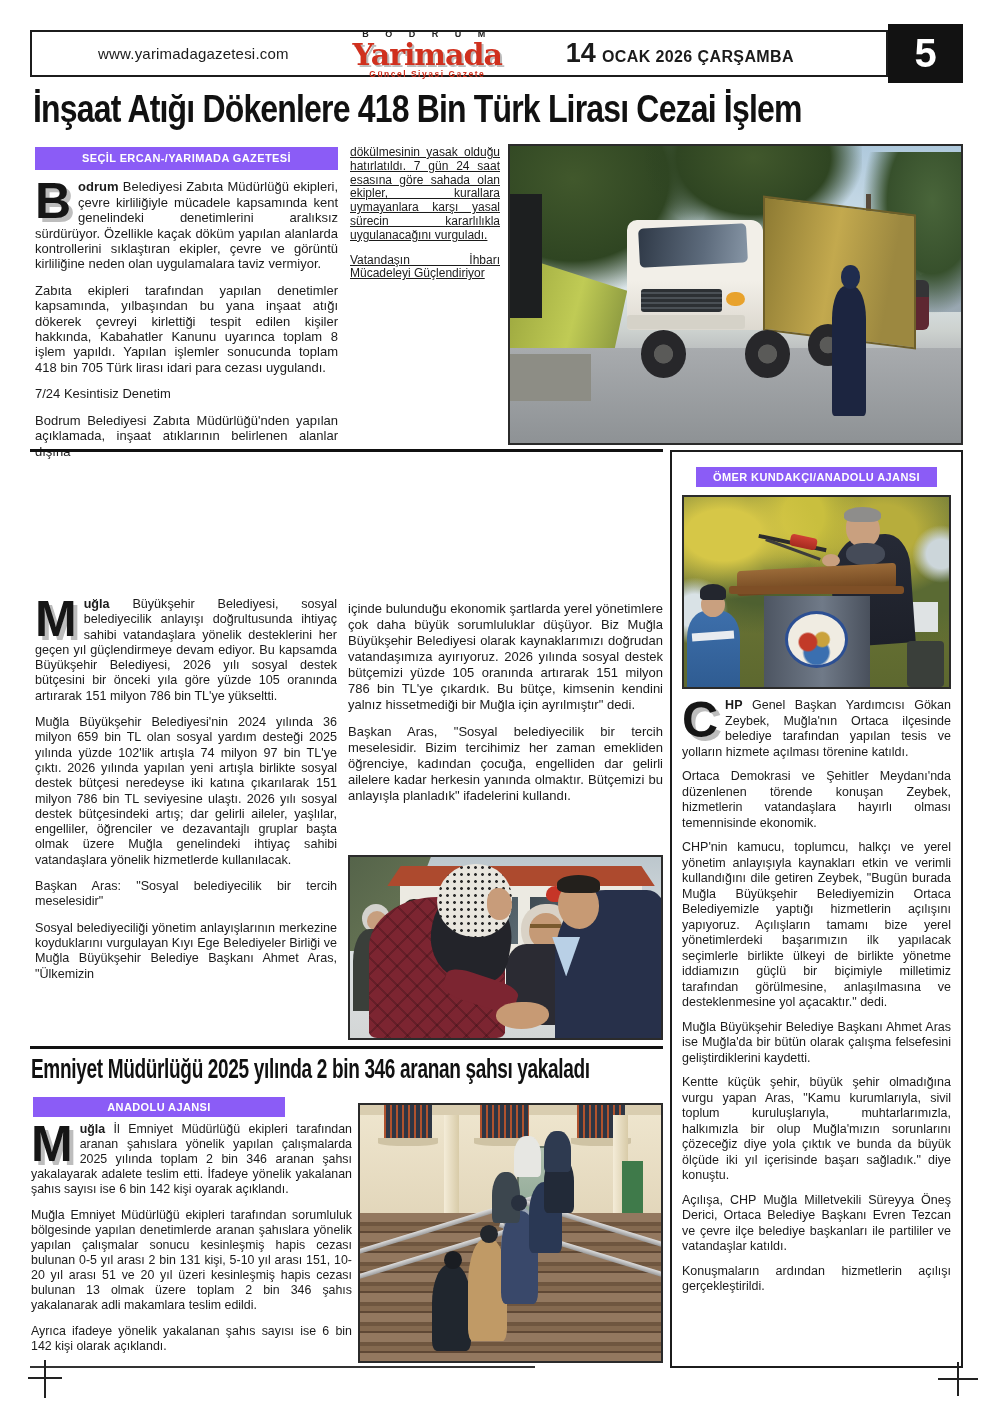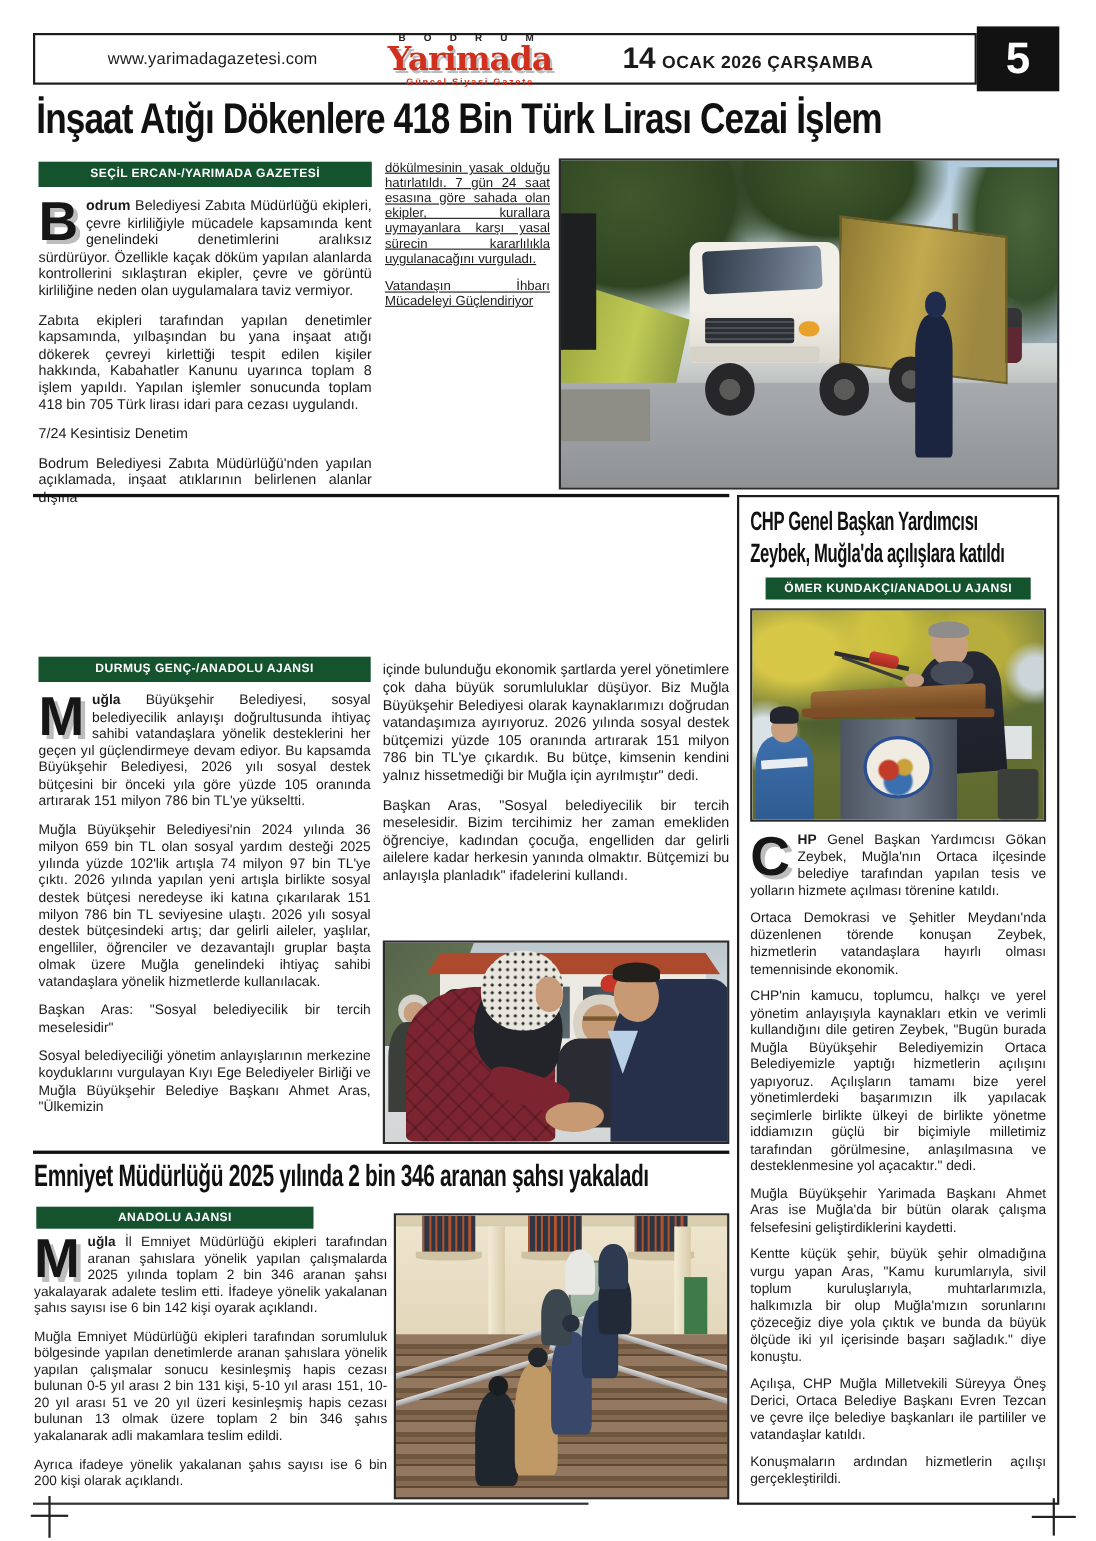--- a/index.html
+++ b/index.html
@@ -23,21 +23,21 @@
   
   .cond{display:inline-block;transform-origin:0 50%;white-space:nowrap;font-weight:700;color:#111;}
   .main-hl{left:33px;top:84px;width:933px;height:52px;overflow:visible;}
   .main-hl .cond{font-size:39px;letter-spacing:-1px;transform:scaleX(.82);line-height:50px;}
   .a2-hl{left:33px;top:456px;width:632px;}
   .a2-hl .cond{transform:scaleX(.80);transform-origin:0 0;}
   .a2-hl .l{font-size:50px;letter-spacing:-1.5px;line-height:60px;white-space:nowrap;}
   .a3-hl{left:31px;top:1052px;width:632px;}
   .a3-hl .cond{font-size:28px;letter-spacing:-.5px;transform:scaleX(.68);transform-origin:0 0;line-height:34px;}
   
-  .byline-bar{background:#14532d;color:#fff;font-size:11px;font-weight:700;text-align:center;
+  .byline-bar{background:#8b5cf6;color:#fff;font-size:11px;font-weight:700;text-align:center;
               padding:4px 2px;letter-spacing:.4px;margin-bottom:9px;}
   .col p{margin:0 0 11px;text-align:justify;}
   .c-a1a{left:35px;top:147px;width:303px;font-size:13px;line-height:15.4px;}
   .c-a1b{left:350px;top:146px;width:150px;font-size:12px;line-height:13.8px;text-decoration:underline;}
   .c-a2a{left:35px;top:597px;width:302px;font-size:12.6px;line-height:15.3px;}
   .c-a2b{left:348px;top:601px;width:315px;font-size:13px;line-height:16px;}
   .c-a3{left:31px;top:1122px;width:321px;font-size:12.4px;line-height:15px;}
   .dropcap{float:left;font-size:50px;line-height:40px;font-weight:700;margin:2px 7px 0 0;
            text-shadow:4px 4px 0 #bdbdbd;color:#161616;}
   
@@ -113,21 +113,20 @@
     <div style="left:52%;top:62%;width:10%;height:16%;background:radial-gradient(circle,#5a5a58 0 28%,#27272a 30% 100%);border-radius:50%;"></div>
     <div style="left:66%;top:60%;width:9%;height:14%;background:radial-gradient(circle,#5a5a58 0 28%,#27272a 30% 100%);border-radius:50%;"></div>
     <div style="left:71.5%;top:47%;width:7.5%;height:44%;background:#1c2540;border-radius:40% 40% 8% 8%/25% 25% 4% 4%;"></div>
     <div style="left:73.3%;top:40%;width:4.4%;height:8%;background:#1f2c4e;border-radius:50%;"></div>
   </div>
 
   <div class="abs rule" style="left:30px;top:449px;width:633px;height:3px;"></div>
 
 
   <div class="abs col c-a2a">
-    <div class="byline-bar">DURMUŞ GENÇ-/ANADOLU AJANSI</div>
     <p><span class="dropcap">M</span><b>uğla</b><span> Büyükşehir Belediyesi, sosyal belediyecilik anlayışı doğrultusunda ihtiyaç sahibi vatandaşlara yönelik desteklerini her geçen yıl güçlendirmeye devam ediyor. Bu kapsamda Büyükşehir Belediyesi, 2026 yılı sosyal destek bütçesini bir önceki yıla göre yüzde 105 oranında artırarak 151 milyon 786 bin TL'ye yükseltti.</span></p>
     <p>Muğla Büyükşehir Belediyesi'nin 2024 yılında 36 milyon 659 bin TL olan sosyal yardım desteği 2025 yılında yüzde 102'lik artışla 74 milyon 97 bin TL'ye çıktı. 2026 yılında yapılan yeni artışla birlikte sosyal destek bütçesi neredeyse iki katına çıkarılarak 151 milyon 786 bin TL seviyesine ulaştı. 2026 yılı sosyal destek bütçesindeki artış; dar gelirli aileler, yaşlılar, engelliler, öğrenciler ve dezavantajlı gruplar başta olmak üzere Muğla genelindeki ihtiyaç sahibi vatandaşlara yönelik hizmetlerde kullanılacak.</p>
     <p>Başkan Aras: "Sosyal belediyecilik bir tercih meselesidir"</p>
     <p>Sosyal belediyeciliği yönetim anlayışlarının merkezine koyduklarını vurgulayan Kıyı Ege Belediyeler Birliği ve Muğla Büyükşehir Belediye Başkanı Ahmet Aras, "Ülkemizin</p>
   </div>
 
   <div class="abs col c-a2b">
     <p>içinde bulunduğu ekonomik şartlarda yerel yönetimlere çok daha büyük sorumluluklar düşüyor. Biz Muğla Büyükşehir Belediyesi olarak kaynaklarımızı doğrudan vatandaşımıza ayırıyoruz. 2026 yılında sosyal destek bütçemizi yüzde 105 oranında artırarak 151 milyon 786 bin TL'ye çıkardık. Bu bütçe, kimsenin kendini yalnız hissetmediği bir Muğla için ayrılmıştır" dedi.</p>
     <p>Başkan Aras, "Sosyal belediyecilik bir tercih meselesidir. Bizim tercihimiz her zaman emekliden öğrenciye, kadından çocuğa, engelliden dar gelirli ailelere kadar herkesin yanında olmaktır. Bütçemizi bu anlayışla planladık" ifadelerini kullandı.</p>
   </div>
@@ -169,21 +168,21 @@
     <span class="cond">Emniyet Müdürlüğü 2025 yılında 2 bin 346 aranan şahsı yakaladı</span>
   </div>
 
   <div class="abs" style="left:33px;top:1097px;width:252px;">
     <div class="byline-bar">ANADOLU AJANSI</div>
   </div>
 
   <div class="abs col c-a3">
     <p><span class="dropcap">M</span><b>uğla</b><span> İl Emniyet Müdürlüğü ekipleri tarafından aranan şahıslara yönelik yapılan çalışmalarda 2025 yılında toplam 2 bin 346 aranan şahsı yakalayarak adalete teslim etti. İfadeye yönelik yakalanan şahıs sayısı ise 6 bin 142 kişi oyarak açıklandı.</span></p>
     <p>Muğla Emniyet Müdürlüğü ekipleri tarafından sorumluluk bölgesinde yapılan denetimlerde aranan şahıslara yönelik yapılan çalışmalar sonucu kesinleşmiş hapis cezası bulunan 0-5 yıl arası 2 bin 131 kişi, 5-10 yıl arası 151, 10-20 yıl arası 51 ve 20 yıl üzeri kesinleşmiş hapis cezası bulunan 13 olmak üzere toplam 2 bin 346 şahıs yakalanarak adli makamlara teslim edildi.</p>
-    <p>Ayrıca ifadeye yönelik yakalanan şahıs sayısı ise 6 bin 200 kişi olarak açıklandı.</p>
+    <p>Ayrıca ifadeye yönelik yakalanan şahıs sayısı ise 6 bin 142 kişi olarak açıklandı.</p>
   </div>
 
   <div class="photo" style="left:358px;top:1103px;width:305px;height:260px">
     <div style="left:0;top:0;width:100%;height:44%;background:linear-gradient(180deg,#efe6cf,#e2d6ba);"></div>
     <div style="left:0;top:0;width:100%;height:4%;background:#d9cdb0;"></div>
     <div style="left:8%;top:0;width:16%;height:13%;background:repeating-linear-gradient(90deg,#b0532e 0 2px,transparent 2px 6px),#2e3644;"></div>
     <div style="left:40%;top:0;width:16%;height:13%;background:repeating-linear-gradient(90deg,#b0532e 0 2px,transparent 2px 6px),#2e3644;"></div>
     <div style="left:72%;top:0;width:16%;height:13%;background:repeating-linear-gradient(90deg,#b0532e 0 2px,transparent 2px 6px),#2e3644;"></div>
     <div style="left:6%;top:13%;width:20%;height:3%;background:#cfc3a4;border-radius:0 0 40% 40%;"></div>
     <div style="left:38%;top:13%;width:20%;height:3%;background:#cfc3a4;border-radius:0 0 40% 40%;"></div>
@@ -204,26 +203,20 @@
     <div style="left:44%;top:26%;width:9%;height:20%;background:#3c464e;border-radius:45% 45% 12% 12%;"></div>
     <div style="left:61%;top:20%;width:10%;height:22%;background:#222a38;border-radius:45% 45% 12% 12%;"></div>
     <div style="left:51%;top:12%;width:9%;height:16%;background:#e7e7e3;border-radius:45% 45% 12% 12%;"></div>
     <div style="left:61%;top:10%;width:9%;height:16%;background:#2e3a50;border-radius:45% 45% 12% 12%;"></div>
     <div style="left:28%;top:57%;width:6%;height:7%;background:#1a1d22;border-radius:50%;"></div>
     <div style="left:40%;top:47%;width:6%;height:7%;background:#22262c;border-radius:50%;"></div>
     <div style="left:50%;top:35%;width:5.5%;height:6.5%;background:#28303e;border-radius:50%;"></div>
   </div>
 
   <div class="abs chp-box">
-    <div class="chp-hl">
-      <div class="cond">
-        <div class="l">CHP Genel Başkan Yardımcısı</div>
-        <div class="l">Zeybek, Muğla'da açılışlara katıldı</div>
-      </div>
-    </div>
     <div class="byline-bar chp-byline">ÖMER KUNDAKÇI/ANADOLU AJANSI</div>
 
     <div class="photo" style="position:relative;width:269px;height:194px;border-width:2px;">
       <div style="inset:0;background:radial-gradient(circle at 4% 60%,#d9e2e6 0 6%,transparent 12%),radial-gradient(circle at 97% 30%,#ccd6da 0 5%,transparent 10%),radial-gradient(ellipse at 15% 20%,#d6c747 0 12%,transparent 30%),radial-gradient(ellipse at 45% 10%,#c9bf3e 0 10%,transparent 28%),radial-gradient(ellipse at 75% 18%,#b7ad3c 0 12%,transparent 30%),radial-gradient(ellipse at 30% 45%,#4e6030 0 15%,transparent 35%),radial-gradient(ellipse at 85% 50%,#5a6a33 0 18%,transparent 40%),radial-gradient(ellipse at 60% 35%,#8a8a38 0 12%,transparent 30%),linear-gradient(180deg,#77803a,#5d682f);"></div>
       <div style="right:26%;top:30%;width:4%;height:45%;background:#4a3b2e;transform:rotate(6deg);"></div>
       <div style="right:4%;top:55%;width:12%;height:16%;background:#dfe3e4;"></div>
       <div style="right:14%;top:20%;width:30%;height:58%;background:linear-gradient(180deg,#262a36,#1d2029);border-radius:45% 30% 0 0;transform:rotate(-4deg);"></div>
       <div style="right:26%;top:7%;width:13%;height:20%;background:#c9a07f;border-radius:46% 54% 48% 52%;"></div>
       <div style="right:25.5%;top:5%;width:14%;height:8%;background:#8e8d8b;border-radius:50% 50% 30% 30%;"></div>
       <div style="right:24%;top:24%;width:15%;height:12%;background:#454b58;border-radius:45%;"></div>
@@ -239,21 +232,21 @@
       <div style="left:3%;top:71%;width:16%;height:4%;background:#e8ecf0;transform:rotate(-4deg);"></div>
       <div style="left:6.5%;top:50%;width:9%;height:13%;background:#c9a07f;border-radius:50%;"></div>
       <div style="left:6%;top:46%;width:10%;height:8%;background:#23262e;border-radius:50% 50% 20% 20%;"></div>
       <div style="right:2%;top:76%;width:14%;height:24%;background:#3a3f3a;border-radius:4px;"></div>
     </div>
 
     <div class="chp-body col">
       <p><span class="dropcap">C</span><b>HP</b><span> Genel Başkan Yardımcısı Gökan Zeybek, Muğla'nın Ortaca ilçesinde belediye tarafından yapılan tesis ve yolların hizmete açılması törenine katıldı.</span></p>
       <p>Ortaca Demokrasi ve Şehitler Meydanı'nda düzenlenen törende konuşan Zeybek, hizmetlerin vatandaşlara hayırlı olması temennisinde ekonomik.</p>
       <p>CHP'nin kamucu, toplumcu, halkçı ve yerel yönetim anlayışıyla kaynakları etkin ve verimli kullandığını dile getiren Zeybek, "Bugün burada Muğla Büyükşehir Belediyemizin Ortaca Belediyemizle yaptığı hizmetlerin açılışını yapıyoruz. Açılışların tamamı bize yerel yönetimlerdeki başarımızın ilk yapılacak seçimlerle birlikte ülkeyi de birlikte yönetme iddiamızın güçlü bir biçimiyle milletimiz tarafından görülmesine, anlaşılmasına ve desteklenmesine yol açacaktır." dedi.</p>
-      <p>Muğla Büyükşehir Yarimada Başkanı Ahmet Aras ise Muğla'da bir bütün olarak çalışma felsefesini geliştirdiklerini kaydetti.</p>
+      <p>Muğla Büyükşehir Belediye Başkanı Ahmet Aras ise Muğla'da bir bütün olarak çalışma felsefesini geliştirdiklerini kaydetti.</p>
       <p>Kentte küçük şehir, büyük şehir olmadığına vurgu yapan Aras, "Kamu kurumlarıyla, sivil toplum kuruluşlarıyla, muhtarlarımızla, halkımızla bir olup Muğla'mızın sorunlarını çözeceğiz diye yola çıktık ve bunda da büyük ölçüde iki yıl içerisinde başarı sağladık." diye konuştu.</p>
       <p>Açılışa, CHP Muğla Milletvekili Süreyya Öneş Derici, Ortaca Belediye Başkanı Evren Tezcan ve çevre ilçe belediye başkanları ile partililer ve vatandaşlar katıldı.</p>
       <p>Konuşmaların ardından hizmetlerin açılışı gerçekleştirildi.</p>
     </div>
   </div>
 
   <div class="abs rule" style="left:30px;top:1366px;width:505px;height:2px;background:#333;"></div>
   <div class="abs crop" style="left:28px;top:1360px;width:34px;height:38px;">
     <div style="top:17px;left:0;width:34px;height:2px;"></div>
     <div style="left:16px;top:0;width:2px;height:38px;"></div>

